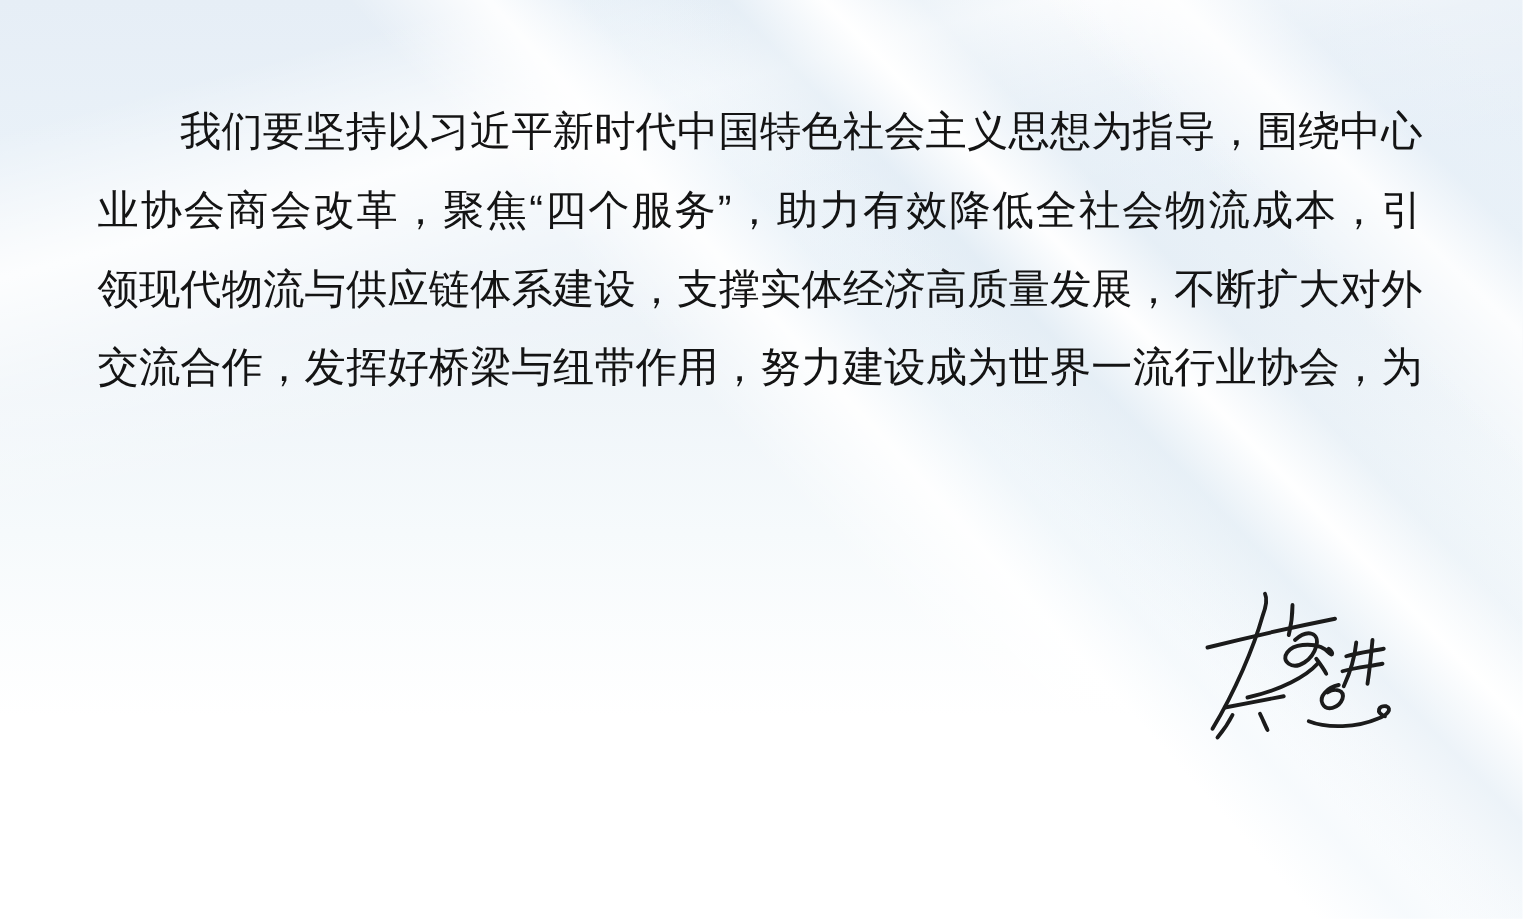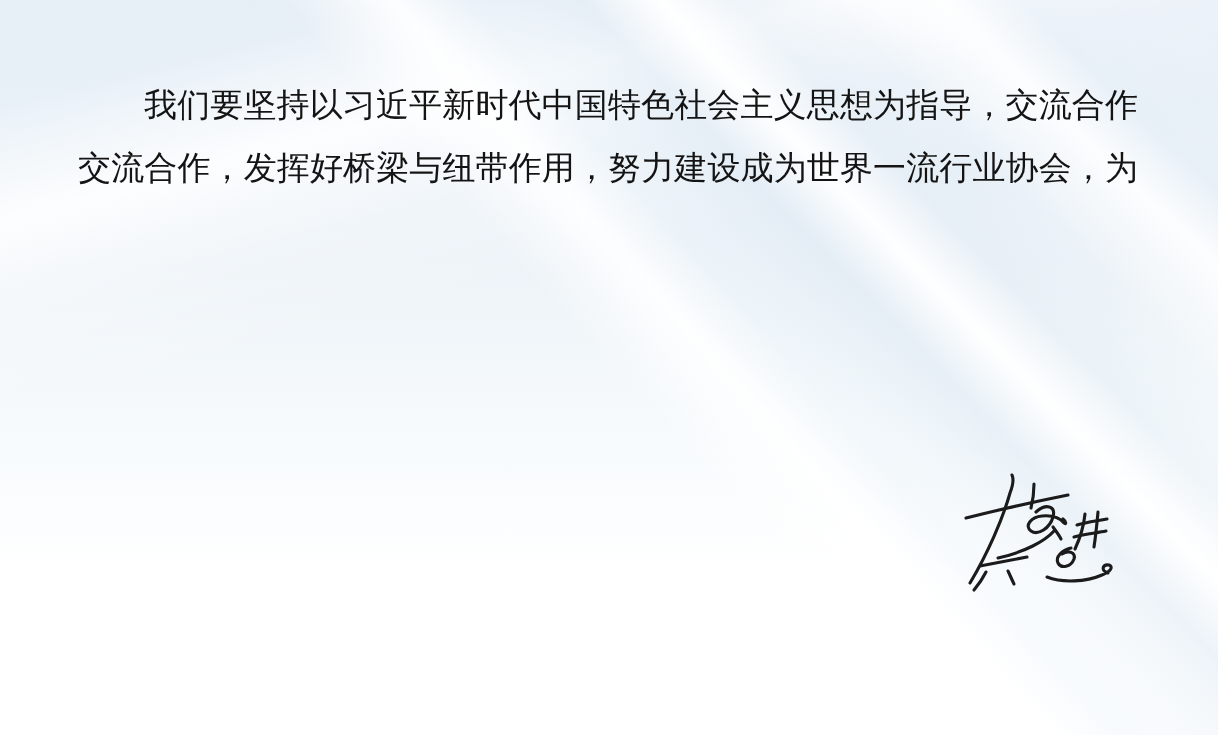--- a/index.html
+++ b/index.html
@@ -59,21 +59,23 @@
     stroke-linecap: round;
     stroke-linejoin: round;
   }
 </style>
 </head>
 <body>
 
 <div class="page">
 
   <div class="text-block">
-    <div class="line first">我们要坚持以习近平新时代中国特色社会主义思想为指导，交流合作</div>
+    <div class="line first">我们要坚持以习近平新时代中国特色社会主义思想为指导，围绕中心</div>
+    <div class="line">业协会商会改革，聚焦“四个服务”，助力有效降低全社会物流成本，引</div>
+    <div class="line">领现代物流与供应链体系建设，支撑实体经济高质量发展，不断扩大对外</div>
     <div class="line">交流合作，发挥好桥梁与纽带作用，努力建设成为世界一流行业协会，为</div>
   </div>
 
   <svg class="signature" viewBox="0 0 170 130" xmlns="http://www.w3.org/2000/svg" aria-hidden="true">
 
     <path d="M 16,48 C 44,41 78,33 118,25"></path>
     <path d="M 62,5 C 64,9 63,15 60,23 C 53,48 38,83 20,113"></path>
     <path d="M 84,14 C 84,22 83,30 81,38"></path>
     <path d="M 86,42 C 96,33 106,36 103,47 C 100,58 88,66 81,61 C 74,56 81,47 92,46 C 103,45 110,48 114,53 C 116,55 117,52 113,49"></path>
     <path d="M 104,61 C 95,71 75,82 48,88"></path>

